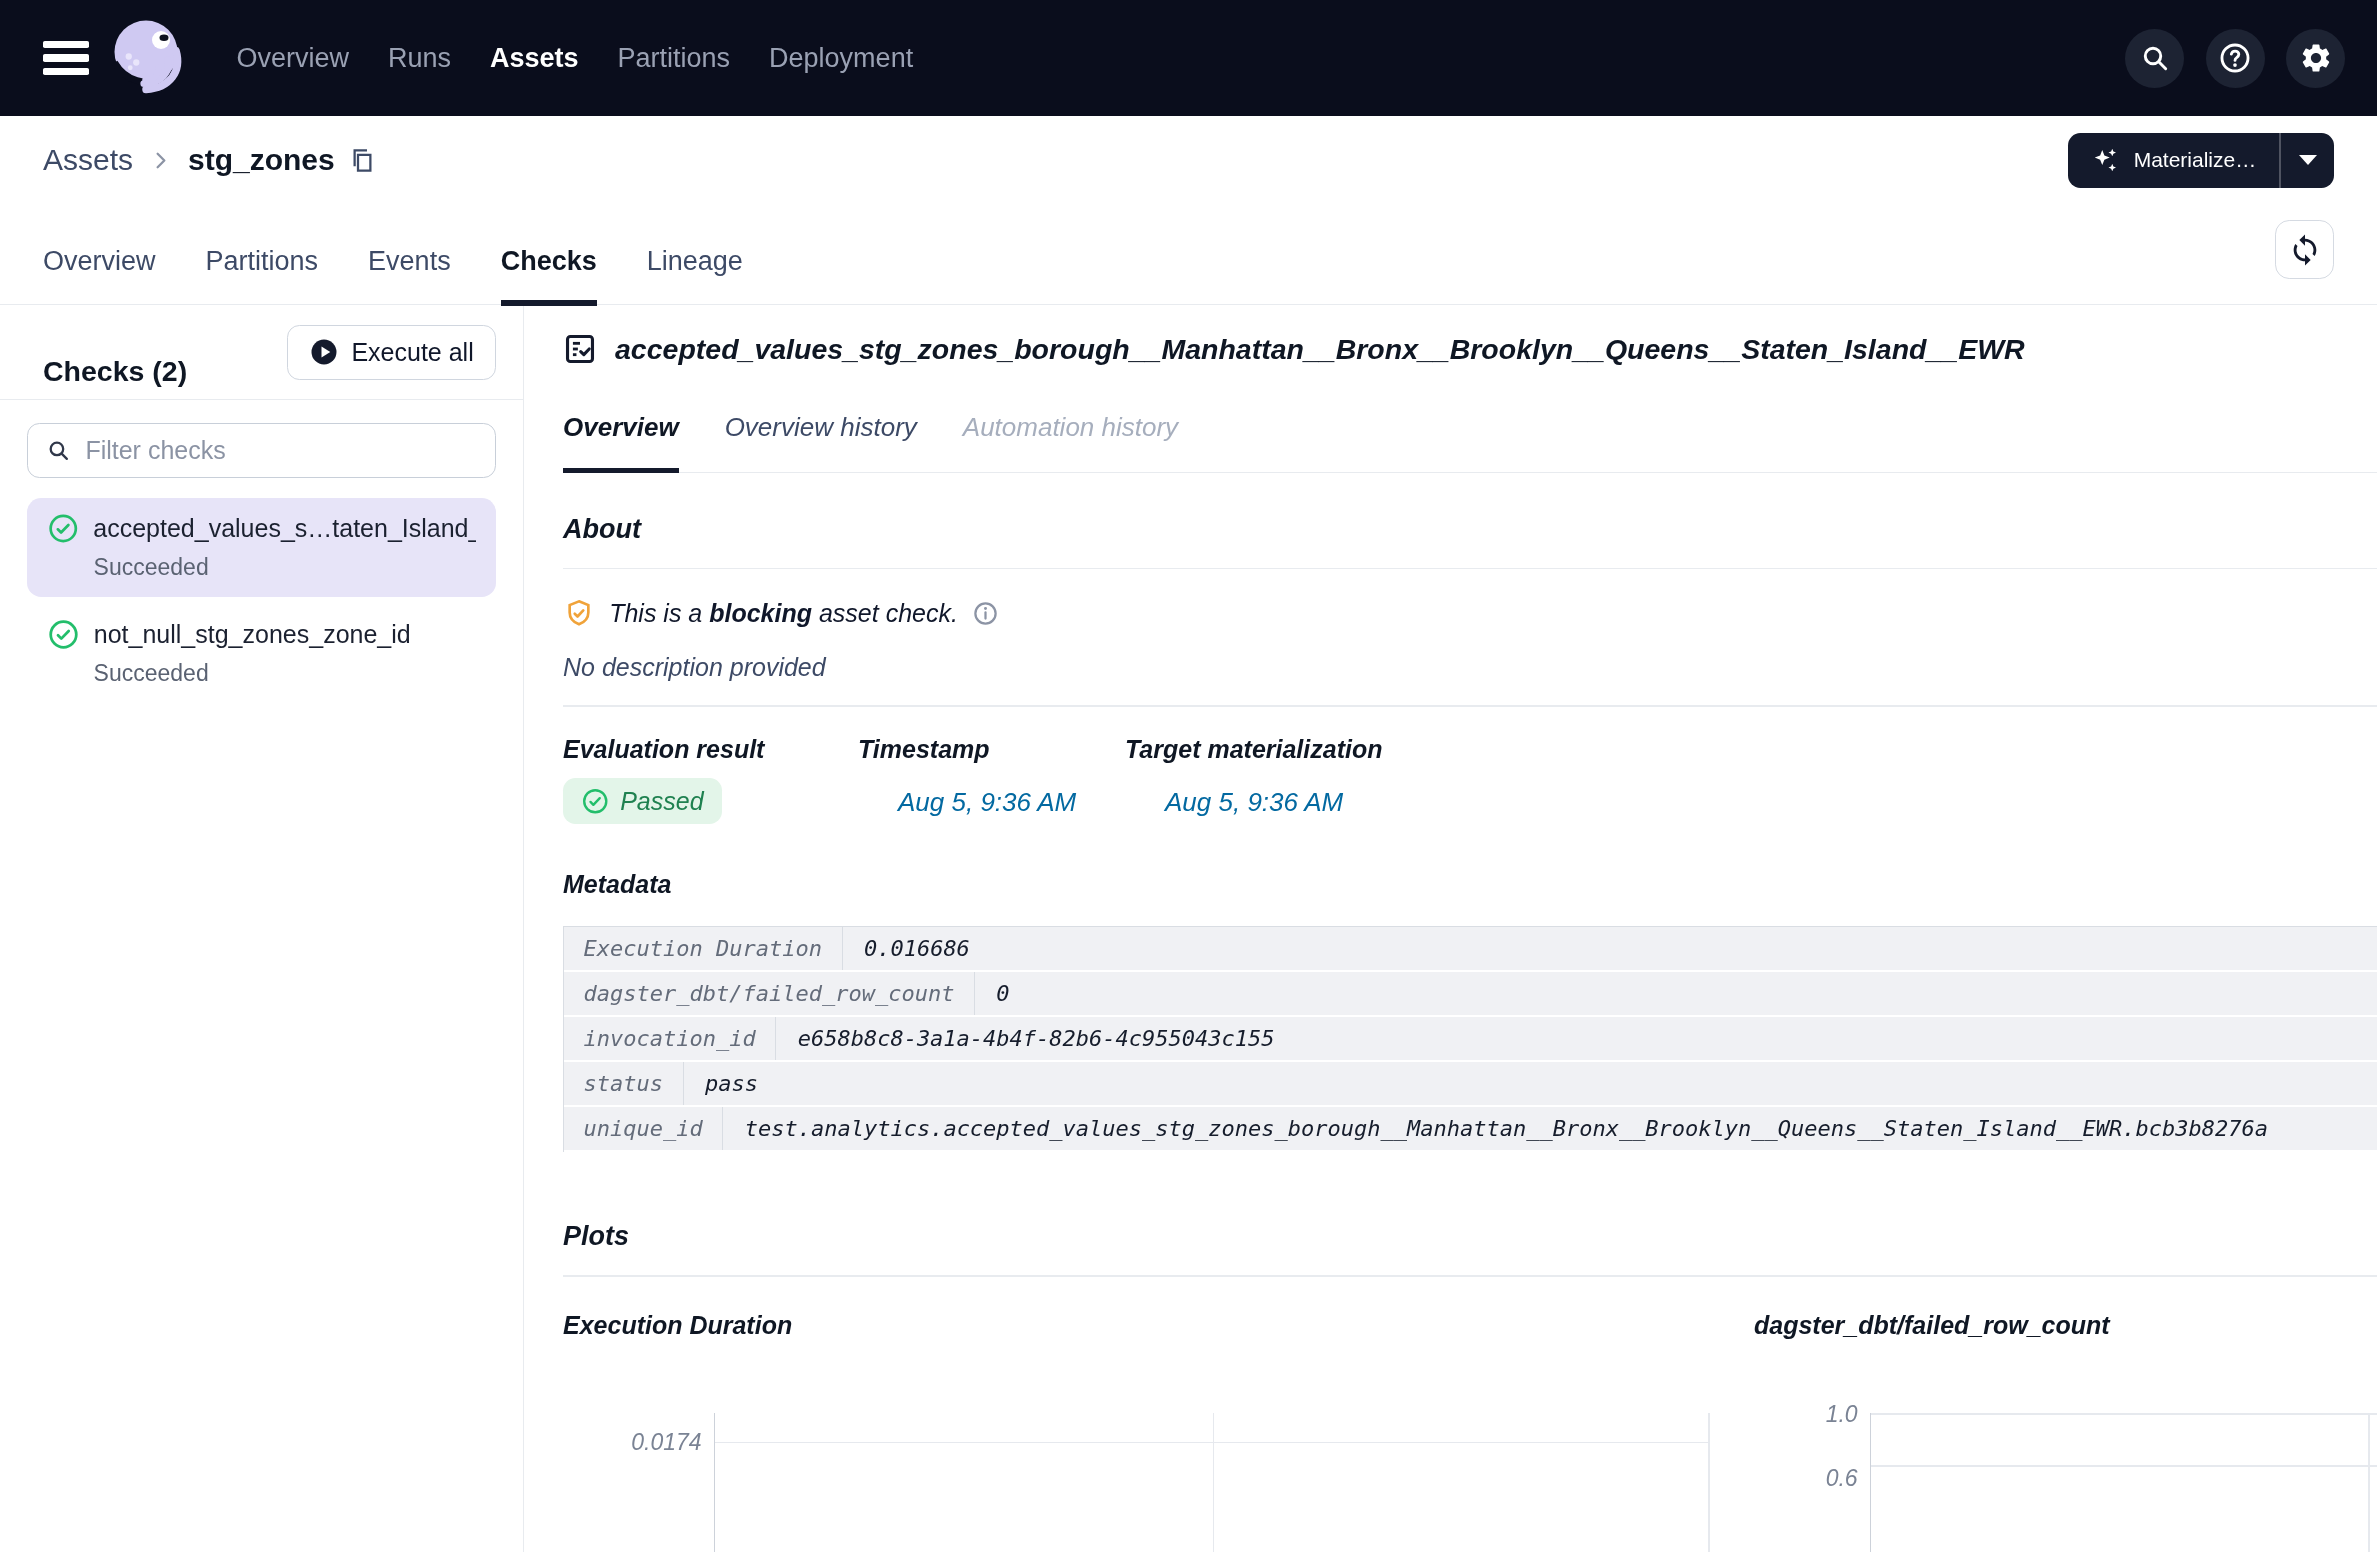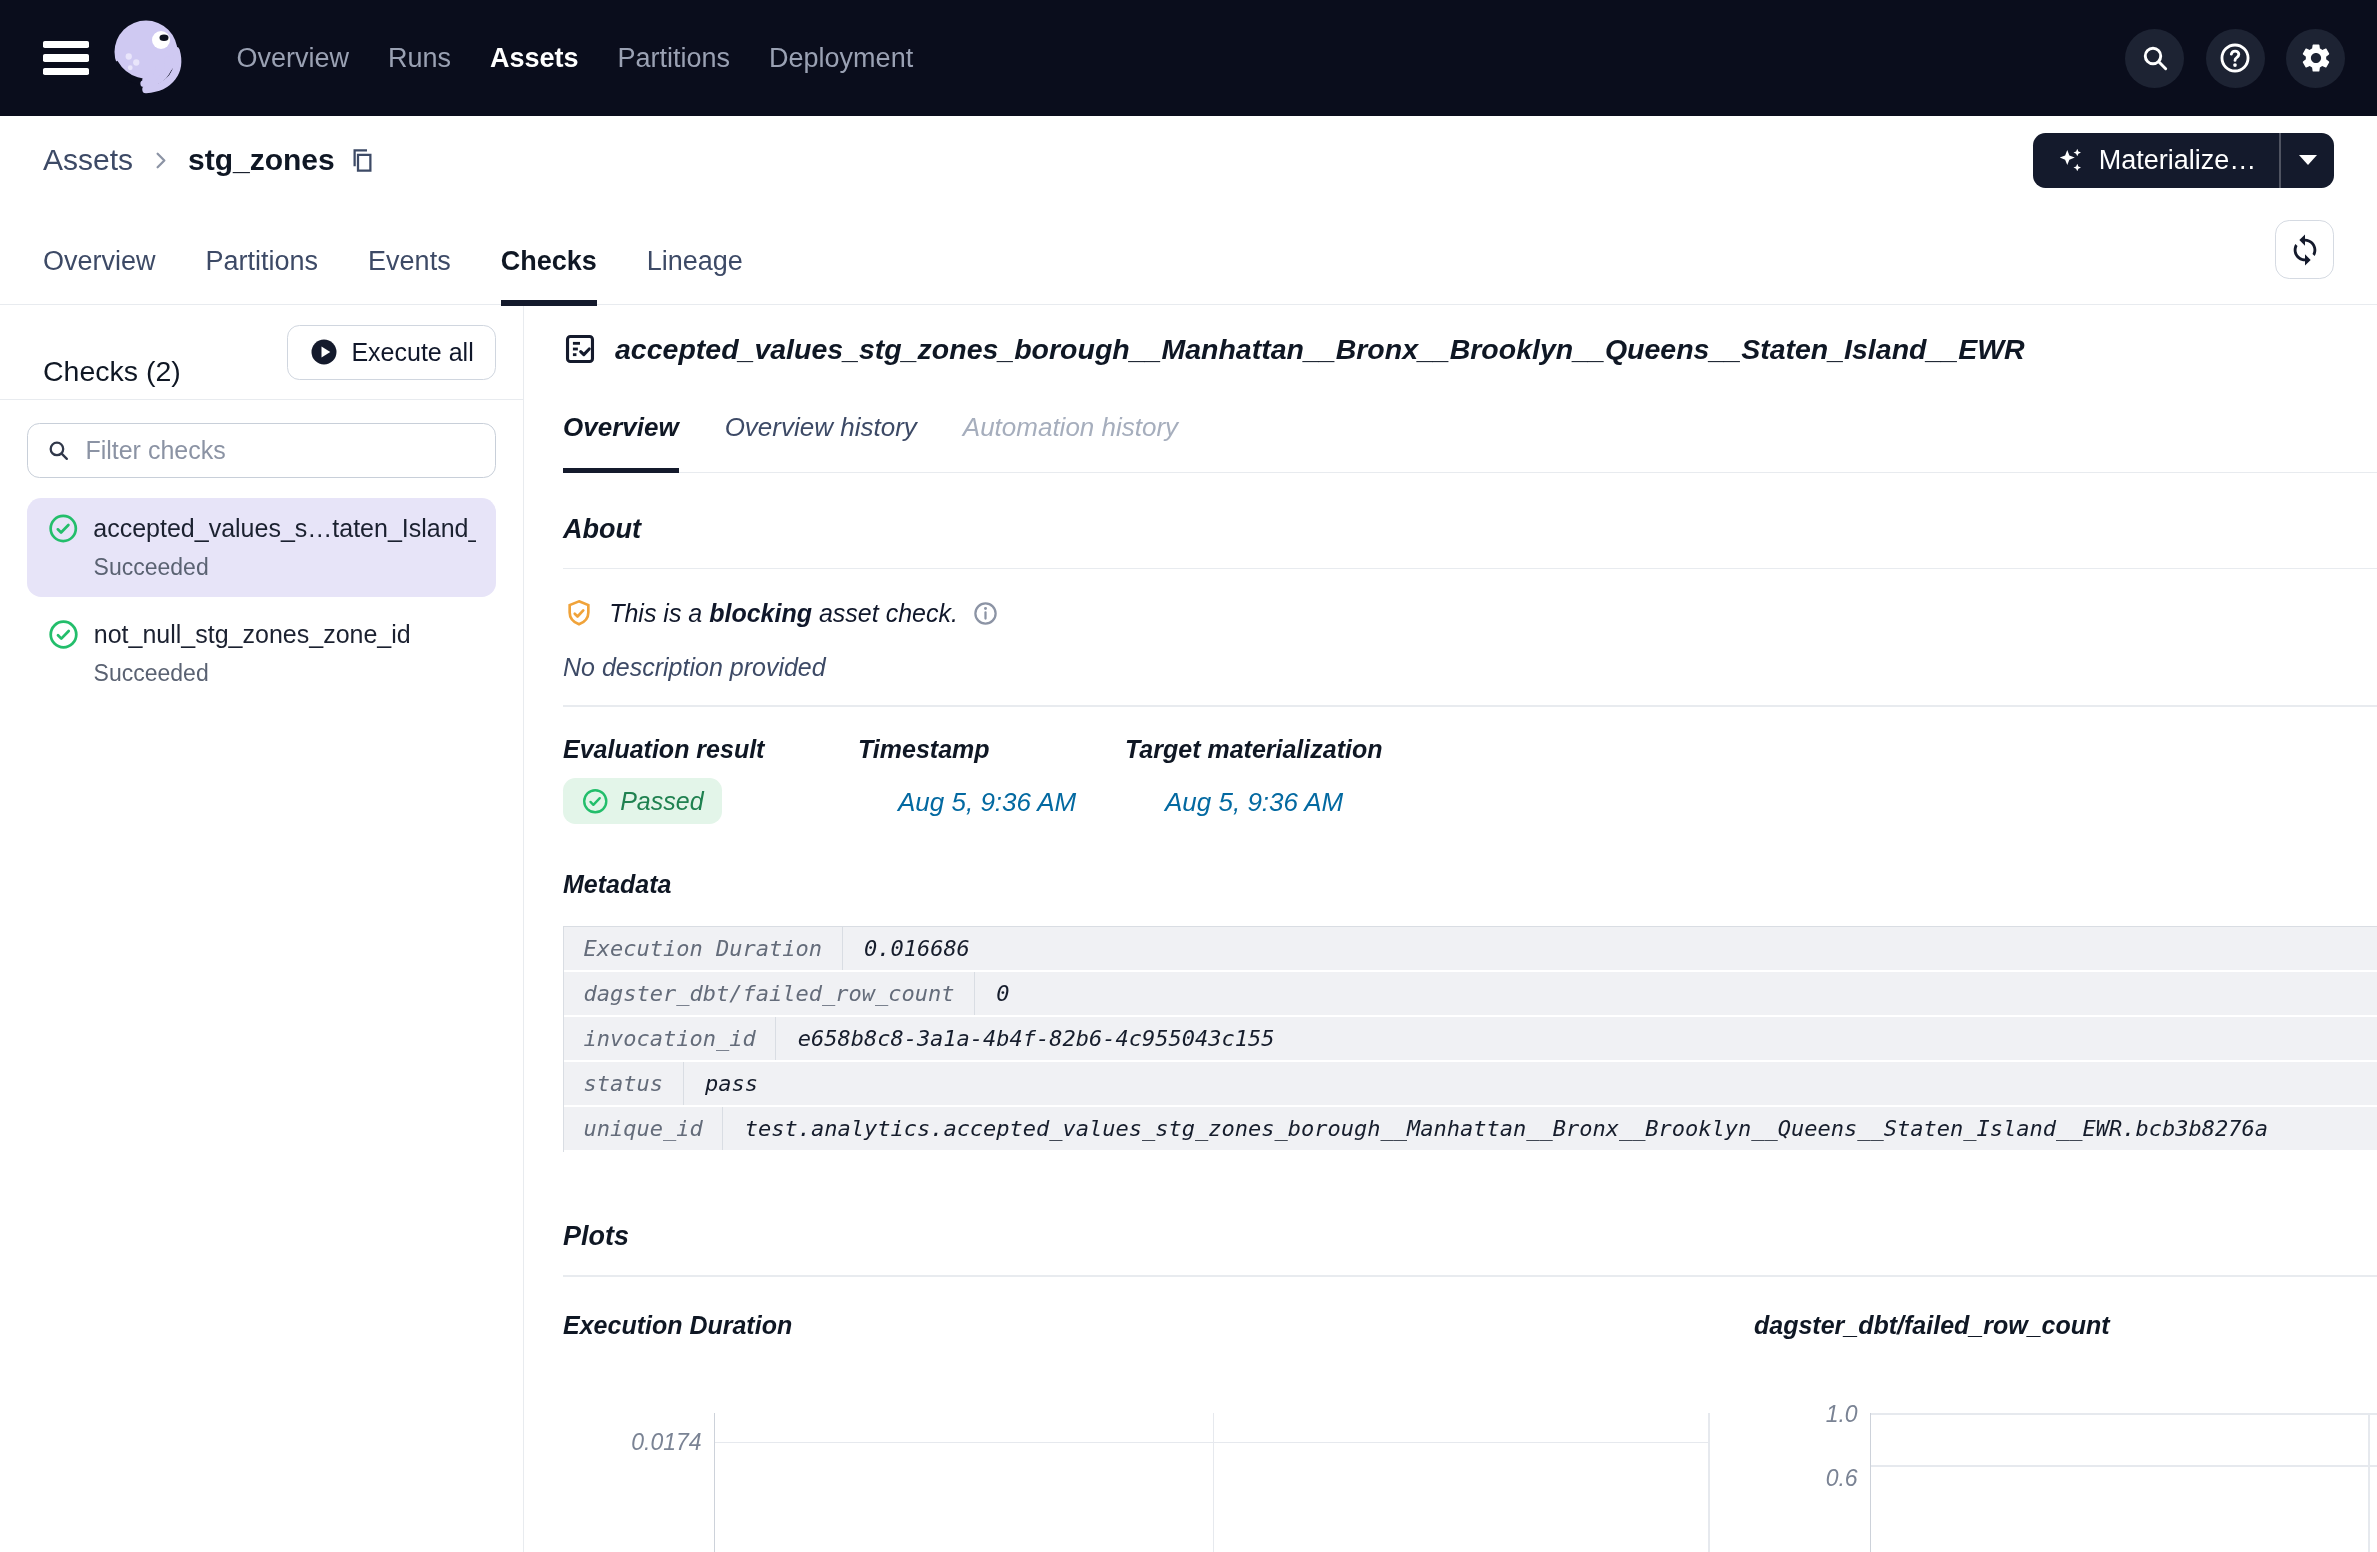--- a/index.html
+++ b/index.html
@@ -19,35 +19,35 @@
   .nav-spacer{flex:1;}
   .nav-iconbtn{width:59px;height:59px;border-radius:50%;background:#1d2333;display:flex;align-items:center;justify-content:center;margin-left:21.3px;cursor:pointer;}
   
   .crumb-row{height:88px;display:flex;align-items:center;padding:0 43px;}
   .crumb-root{font-size:30px;color:#3d4a66;cursor:pointer;}
   .crumb-sep{margin:0 16px;display:flex;align-items:center;}
   .crumb-current{font-size:30px;font-weight:bold;color:#0f1724;}
   .copy-btn{margin-left:14.2px;cursor:pointer;display:flex;align-items:center;}
   .crumb-spacer{flex:1;}
   .mat-btn{display:flex;align-items:stretch;background:#141a2c;border-radius:12.4px;overflow:hidden;height:55px;cursor:pointer;}
-  .mat-main{display:flex;align-items:center;gap:12.4px;padding:0 23px;color:#ffffff;font-size:27px;}
+  .mat-main{display:flex;align-items:center;gap:12.4px;padding:0 23px;color:#ffffff;font-size:21px;}
   .mat-divider{width:1.8px;background:rgba(255,255,255,0.25);}
   .mat-caret{width:53px;display:flex;align-items:center;justify-content:center;}
   .caret-down{width:0;height:0;border-left:9px solid transparent;border-right:9px solid transparent;border-top:10.7px solid #ffffff;}
   
   .tabs-row{height:100px;display:flex;align-items:flex-end;padding:0 43px;border-bottom:1.8px solid #e8ebef;position:relative;}
   .atab{font-size:27px;color:#3d4a66;padding-bottom:27px;margin-right:50px;cursor:pointer;position:relative;}
   .atab.active{color:#0f1724;font-weight:bold;}
   .atab.active::after{content:"";position:absolute;left:0;right:0;bottom:-1.8px;height:6.2px;background:#141a2c;}
   .refresh-btn{position:absolute;right:43px;top:16px;width:57px;height:57px;border:1.8px solid #d5dae2;border-radius:14.2px;display:flex;align-items:center;justify-content:center;cursor:pointer;background:#fff;}
   
   .body-wrap{display:flex;height:1248px;}
   .sidebar{width:523px;min-width:523px;border-right:1.8px solid #e8ebef;display:flex;flex-direction:column;}
   .side-head{height:94px;display:flex;align-items:center;justify-content:space-between;padding:0 27px 0 43px;border-bottom:1.8px solid #e8ebef;}
-  .side-title{font-size:28.5px;font-weight:normal;margin-top:39px;}
+  .side-title{font-size:28.5px;font-weight:bold;margin-top:39px;}
   .exec-btn{display:flex;align-items:center;gap:12.4px;border:1.8px solid #d0d6df;border-radius:12.4px;height:53px;padding:0 21.3px;background:#fff;cursor:pointer;font-size:25px;color:#10172a;}
   .filter-wrap{padding:23px 27px 16px 27px;}
   .filter-input{display:flex;align-items:center;gap:12.4px;border:1.8px solid #c8cfd9;border-radius:12.4px;height:53px;padding:0 18px;}
   .filter-input input{border:none;outline:none;font-size:25px;color:#10172a;flex:1;font-family:"Liberation Sans",sans-serif;background:transparent;}
   .filter-input input::placeholder{color:#8b93a4;}
   .check-list{padding:3.6px 27px;}
   .check-item{border-radius:14.2px;padding:14.2px 19.6px 16px 19.6px;cursor:pointer;margin-bottom:7.1px;}
   .check-item.selected{background:#e7e4f8;}
   .ci-row{display:flex;align-items:center;gap:14.2px;}
   .ci-label{font-size:25px;color:#1b2130;white-space:nowrap;overflow:hidden;}

